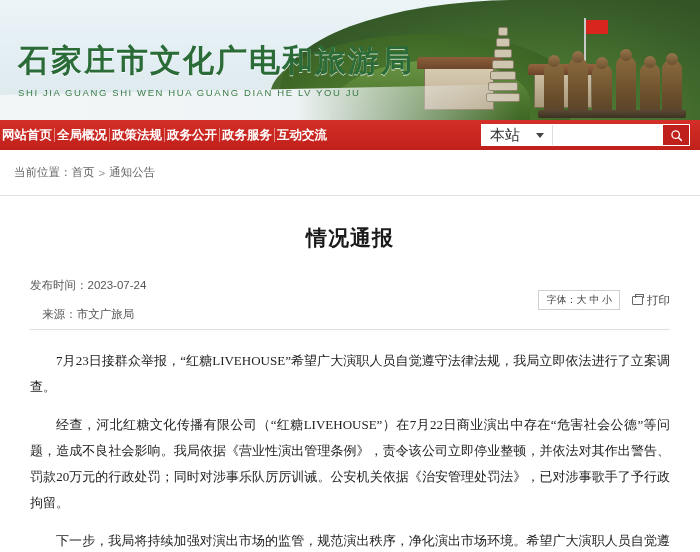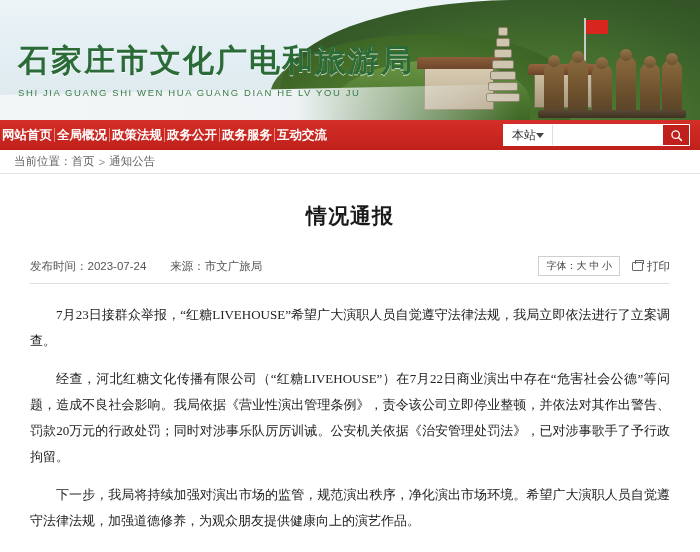--- a/index.html
+++ b/index.html
@@ -179,22 +179,22 @@
     width:1px; height:14px; background: rgba(255,255,255,.45);
   }
   .search-wrap {
     position:absolute; right: 10px; top: 4px;
     display:flex; align-items:center;
     height: 22px;
     background:#fff;
     border: 1px solid #fff;
   }
   .search-scope {
-    display:flex; align-items:center; gap:0;
-    font-size: 12px; color:#333;
+    display:flex; align-items:center; gap:16px;
+    font-size: 15px; color:#333;
     padding: 0 8px;
     height: 20px;
     border-right: 1px solid #ddd;
     cursor:pointer;
     white-space:nowrap;
   }
   .caret-down {
     width:0;height:0;
     border-left:4px solid transparent;
     border-right:4px solid transparent;
@@ -209,21 +209,21 @@
   .search-btn {
     width: 26px; height: 20px;
     background: #c0201b;
     display:flex; align-items:center; justify-content:center;
     cursor:pointer;
   }
   .search-btn svg { display:block; }
 
   
   .breadcrumb {
-    height: 24px;
+    height: 46px;
     border-bottom: 1px solid #e3e3e3;
     display: flex;
     align-items: center;
     padding: 0 14px;
     font-size: 11.5px;
     color: #666;
     background:#fff;
   }
   .breadcrumb a { color:#666; text-decoration:none; cursor:pointer; }
   .breadcrumb .sep { margin: 0 4px; color:#999; }
@@ -242,21 +242,21 @@
     letter-spacing: 1px;
   }
   .meta-row {
     margin-top: 26px;
     padding-bottom: 7px;
     border-bottom: 1px solid #e0e0e0;
     display:flex; align-items:center; justify-content:space-between;
     font-size: 11.5px;
     color:#555;
   }
-  .meta-left { display:flex; align-items:center; gap: 24px; }
+  .meta-left { display:flex; align-items:center; gap: 14px; flex-direction: column; }
   .meta-right { display:flex; align-items:center; gap: 12px; }
   .fontbox {
     border:1px solid #cfcfcf;
     padding: 2px 7px;
     font-size: 10px;
     color:#444;
     white-space:nowrap;
   }
   .print-link { display:flex; align-items:center; gap:4px; cursor:pointer; color:#444; }
   .print-ico {

